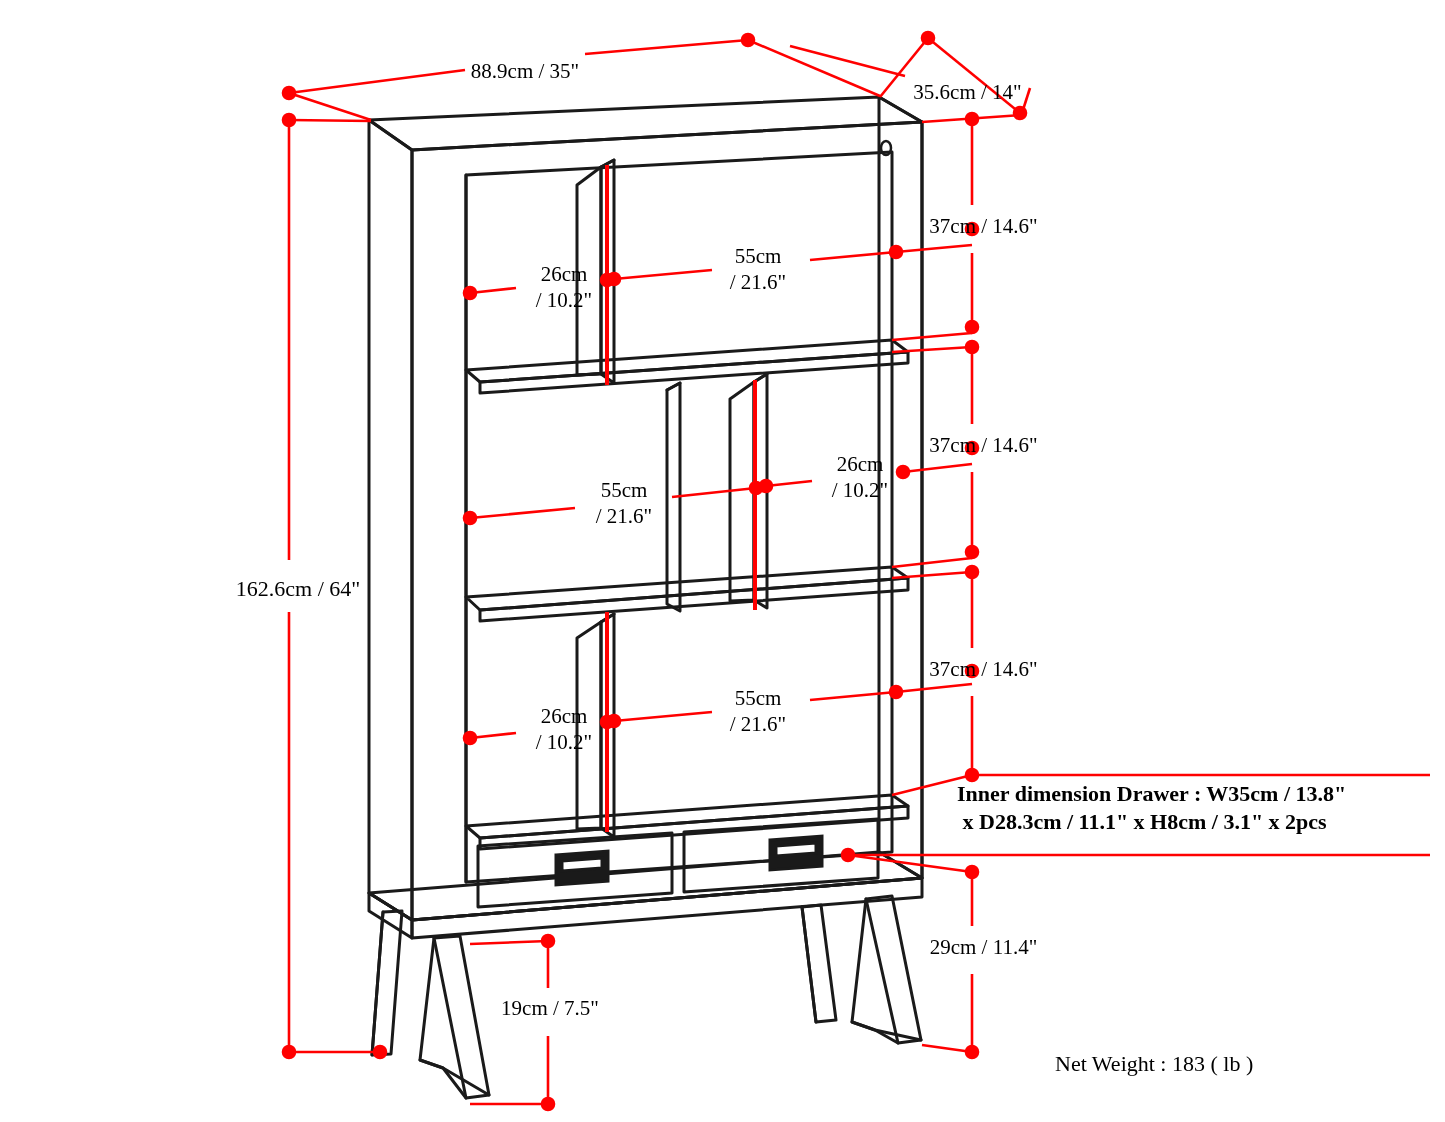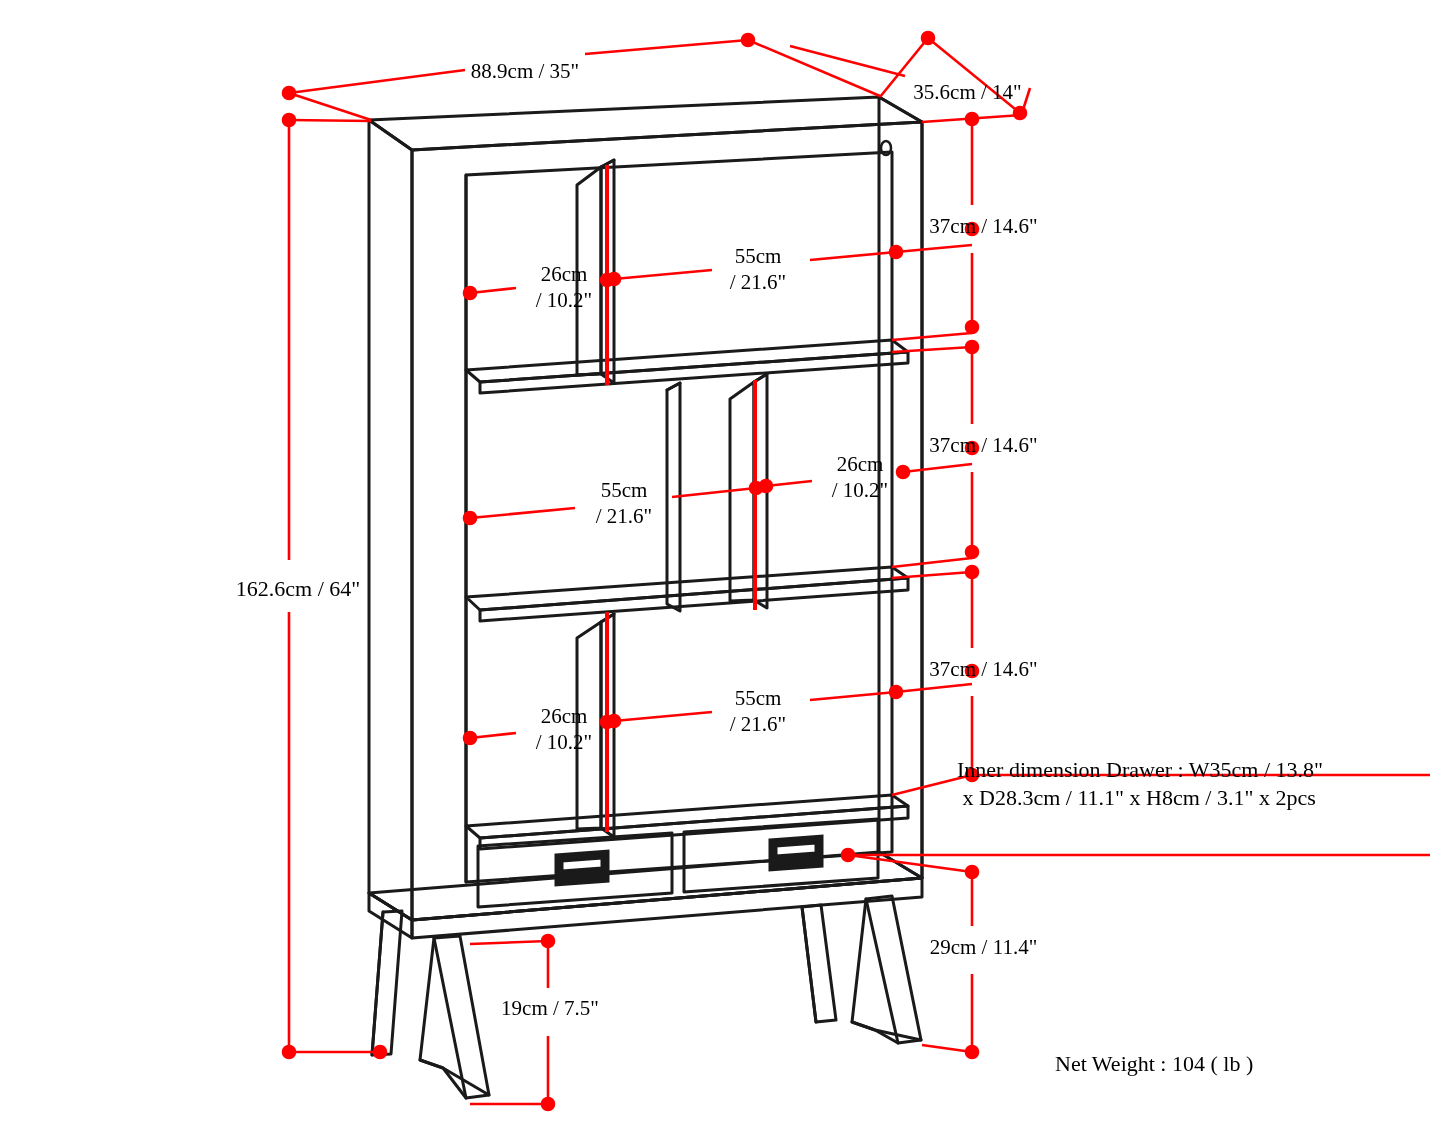--- a/index.html
+++ b/index.html
@@ -244,17 +244,17 @@
   <div class="dim-label" style="left:814px; top:452px; width:92px;">26cm
 / 10.2"</div>
   <div class="dim-label" style="left:518px; top:704px; width:92px;">26cm
 / 10.2"</div>
   <div class="dim-label" style="left:712px; top:686px; width:92px;">55cm
 / 21.6"</div>
 
   <div class="dim-label" style="left:921px; top:935px; width:125px;">29cm / 11.4"</div>
   <div class="dim-label" style="left:490px; top:996px; width:120px;">19cm / 7.5"</div>
 
-  <div class="note" style="left:957px; top:756px; width:480px; text-align:left;">Inner dimension Drawer : W35cm / 13.8"
+  <div class="note" style="left:957px; top:780px; width:480px; text-align:left;font-weight:bold;">Inner dimension Drawer : W35cm / 13.8"
  x D28.3cm / 11.1" x H8cm / 3.1" x 2pcs</div>
-  <div class="note" style="left:1055px; top:1050px; width:300px; text-align:left;">Net Weight : 104 ( lb )</div>
+  <div class="note" style="left:1055px; top:1050px; width:300px; text-align:left;">Net Weight : 183 ( lb )</div>
 
 </div>
 
 </body></html>

